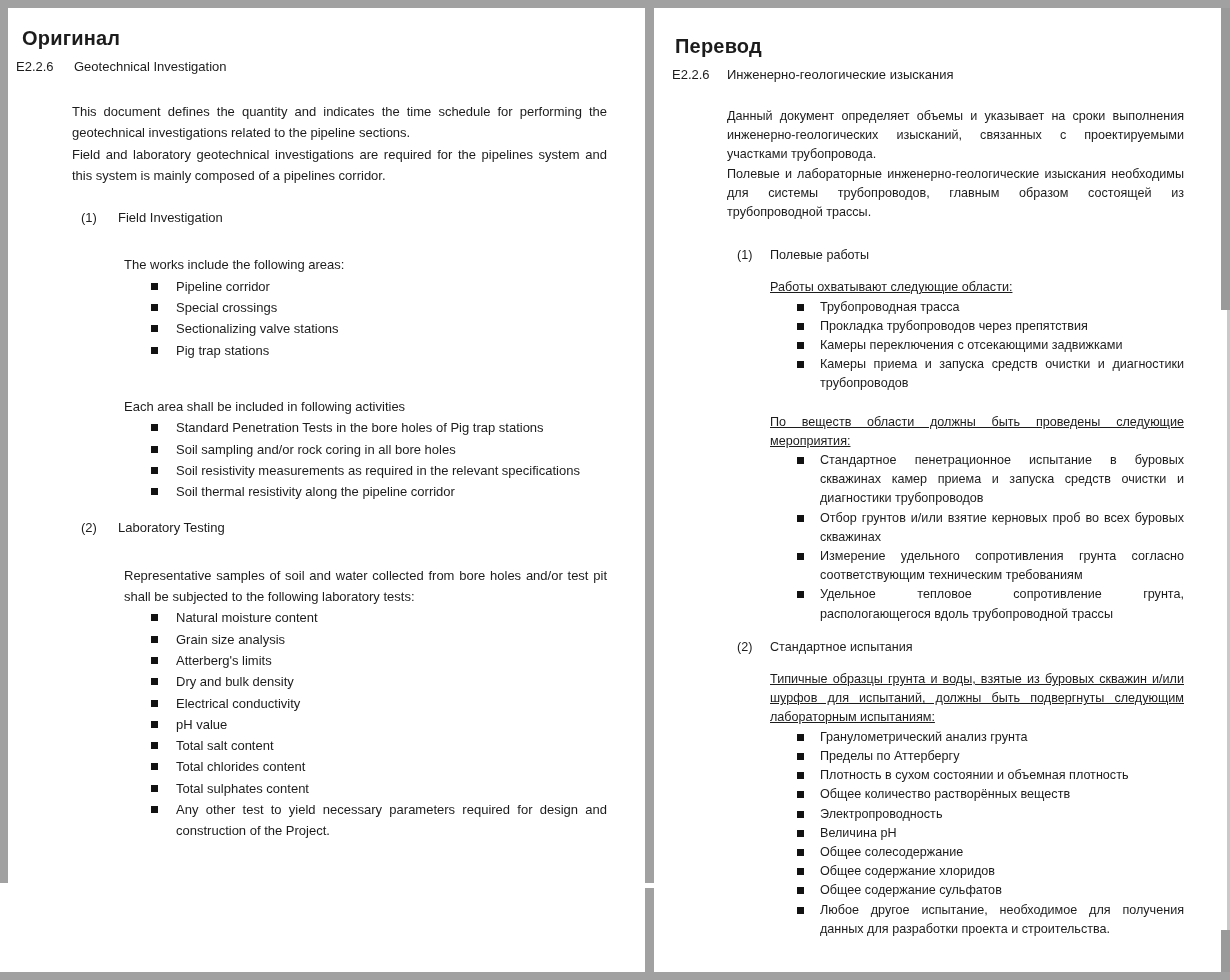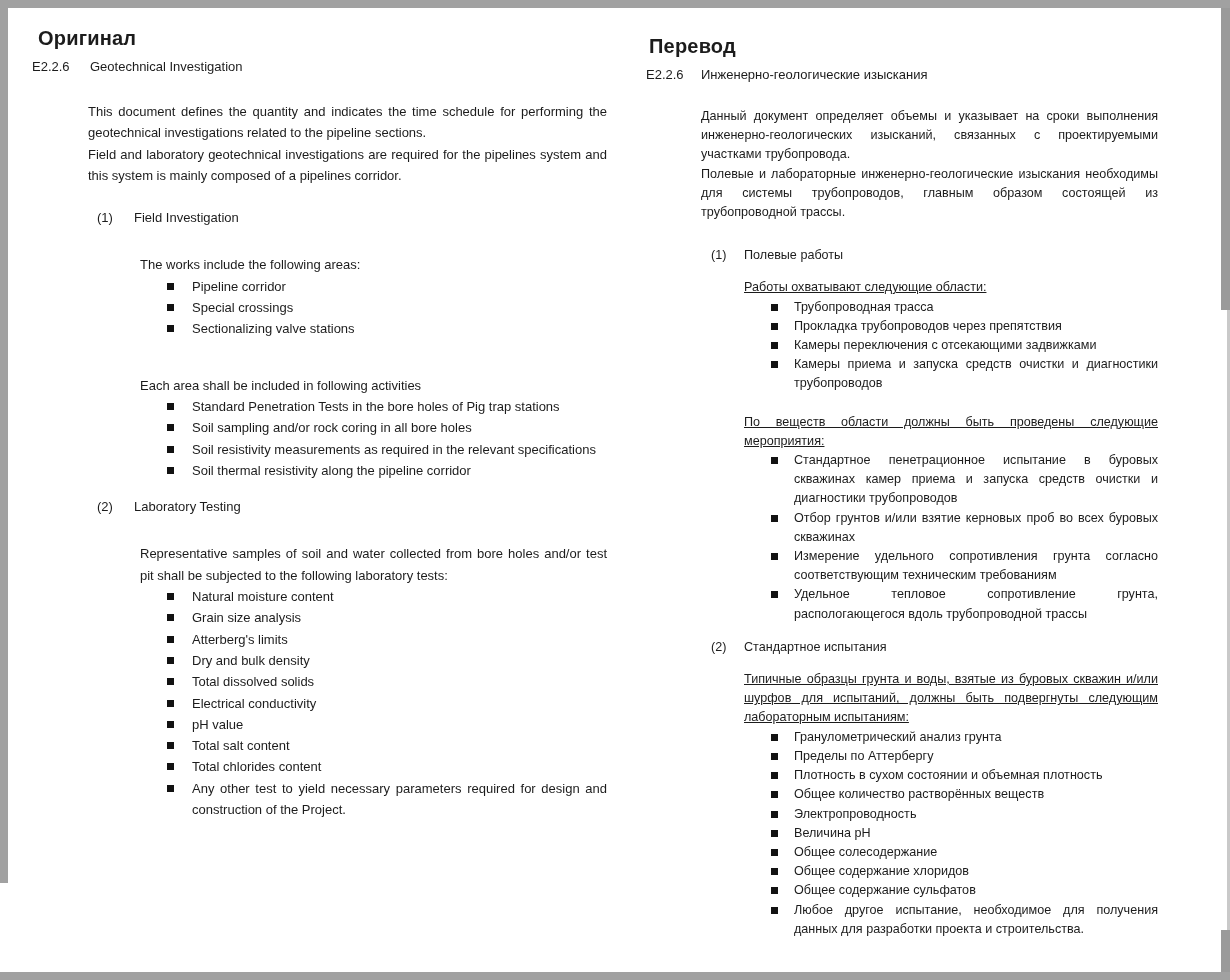--- a/index.html
+++ b/index.html
@@ -15,22 +15,22 @@
   #frame-bottom{left:0; top:972px; width:1230px; height:8px;}
   #left-border{left:0; top:8px; width:8px; height:875px;}
   #divider-top{left:645px; top:8px; width:9px; height:875px;}
   #divider-bottom{left:645px; top:888px; width:9px; height:84px;}
   #scroll-thumb{left:1221px; top:8px; width:9px; height:302px; background:var(--scroll);}
   #scroll-track{left:1227px; top:310px; width:3px; height:620px; background:#c9c9c9;}
   #right-border-bottom{left:1221px; top:930px; width:9px; height:42px; background:var(--scroll);}
 
   
   .page{position:absolute; top:8px; background:var(--page); overflow:hidden;}
-  #page-left{left:8px; width:637px; height:964px; padding:19px 38px 0 24px;}
-  #page-right{left:628px; width:567px; height:964px; padding:27px 37px 4px 18px;}
+  #page-left{left:8px; width:637px; height:964px; padding:19px 38px 0 8px;}
+  #page-right{left:654px; width:567px; height:964px; padding:27px 37px 4px 18px;}
 
   .doc-title{font-size:20px; font-weight:700; line-height:22px; letter-spacing:.2px;}
   #page-left .doc-title{margin-left:6px;}
   #page-right .doc-title{margin-left:3px;}
 
   .clause{display:flex; margin-top:10px; font-size:13px; line-height:16px;}
   #page-left  .clause .cno{width:58px; flex:none;}
   #page-right .clause .cno{width:55px; flex:none;}
 
   
@@ -112,20 +112,26 @@
           <i class="sq"></i>
         </span>
         <span class="bt">Special crossings</span>
       </li>
     <li class="b">
         <span class="mk">
           <i class="sq"></i>
         </span>
         <span class="bt">Sectionalizing valve stations</span>
       </li>
+    <li class="b">
+        <span class="mk">
+          <i class="sq"></i>
+        </span>
+        <span class="bt">Pig trap stations</span>
+      </li>
   </ul>
 
   <p class="lead gap2">Each area shall be included in following activities</p>
   <ul class="blist">
     <li class="b">
         <span class="mk">
           <i class="sq"></i>
         </span>
         <span class="bt">Standard Penetration Tests in the bore holes of Pig trap stations</span>
       </li>
@@ -177,45 +183,45 @@
     <li class="b">
         <span class="mk">
           <i class="sq"></i>
         </span>
         <span class="bt">Dry and bulk density</span>
       </li>
     <li class="b">
         <span class="mk">
           <i class="sq"></i>
         </span>
-        <span class="bt">Total dissolved solids</span>
-      </li>
-    <li class="b">
-        <span class="mk">
-          <i class="sq"></i>
-        </span>
         <span class="bt">Electrical conductivity</span>
       </li>
     <li class="b">
         <span class="mk">
           <i class="sq"></i>
         </span>
         <span class="bt">pH value</span>
       </li>
     <li class="b">
         <span class="mk">
           <i class="sq"></i>
         </span>
         <span class="bt">Total salt content</span>
       </li>
     <li class="b">
         <span class="mk">
           <i class="sq"></i>
         </span>
         <span class="bt">Total chlorides content</span>
+      </li>
+    <li class="b">
+        <span class="mk">
+          <i class="sq"></i>
+        </span>
+        <span class="bt">Total sulphates content</span>
       </li>
     <li class="b">
         <span class="mk">
           <i class="sq"></i>
         </span>
         <span class="bt">Any other test to yield necessary parameters required for design and construction of the Project.</span>
       </li>
   </ul>
 </div>
 

